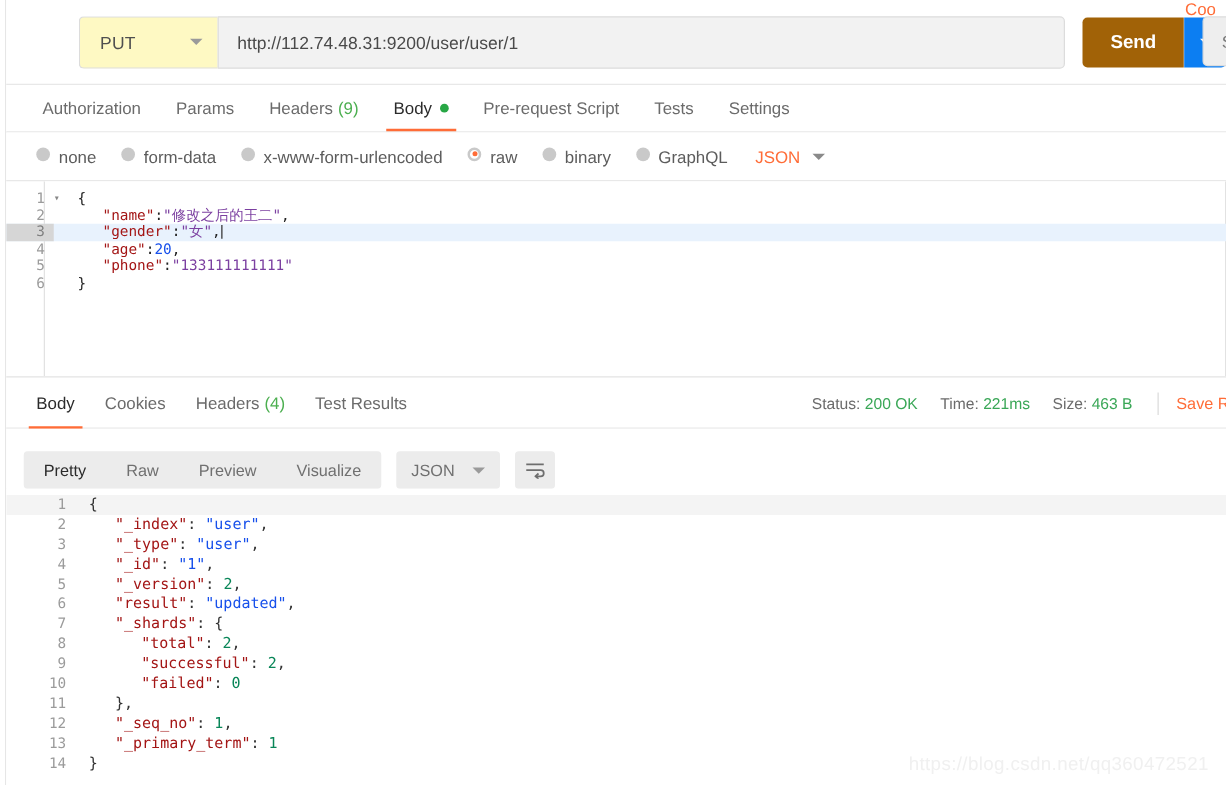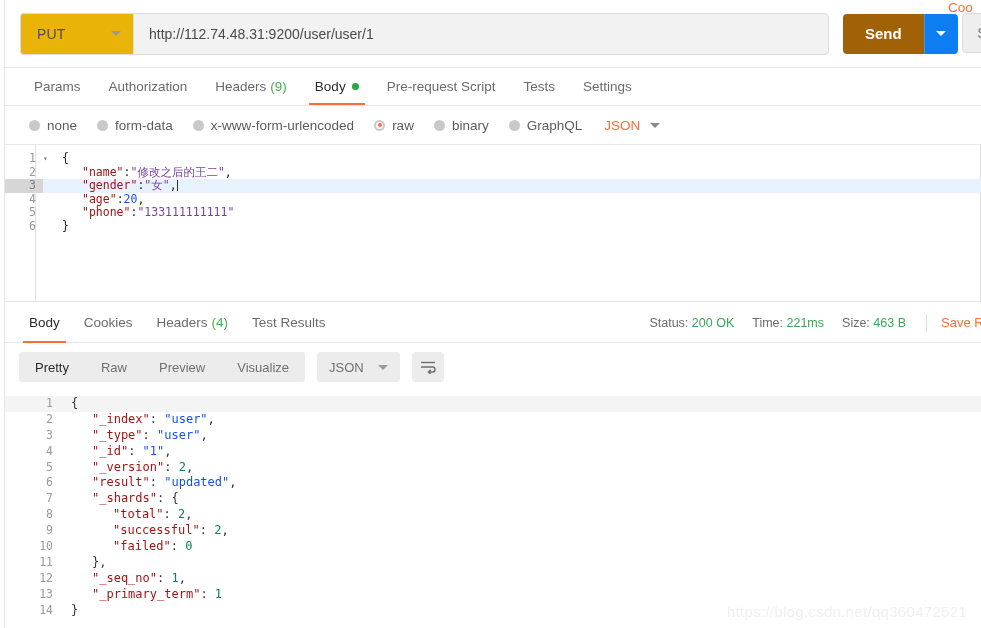--- a/index.html
+++ b/index.html
@@ -30,29 +30,30 @@
     position: absolute; left: 5px; top: 0;
     width: 976px; height: 68px;
     background: #ffffff;
     border-bottom: 1px solid #e8e8e8;
     box-sizing: border-box;
     display: flex; align-items: center;
     padding-left: 15px;
   }
   .method-select {
     width: 113px; height: 42px;
-    background: #eab308;
+    background: #fef9c3;
     border: 1px solid #dcdcdc;
     border-right: none;
     border-radius: 4px 0 0 4px;
     display: flex; align-items: center; justify-content: space-between;
     padding: 0 12px 0 16px;
     box-sizing: border-box;
     font-size: 14px; color: #555;
     cursor: pointer;
+    margin-left: 43px;
   }
   .method-label { font-size: 14px; color: #4f4f4f; letter-spacing: .2px; }
   .caret {
     width: 0; height: 0;
     border-left: 5px solid transparent;
     border-right: 5px solid transparent;
     border-top: 5px solid #9a9a9a;
   }
   .url-input {
     width: 696px; height: 42px;
@@ -154,21 +155,21 @@
   
   .body-type-row {
     position: absolute; left: 5px; top: 106px;
     width: 976px; height: 38px;
     background: #ffffff;
     display: flex; align-items: center;
     padding-left: 24px;
     box-sizing: border-box;
   }
   .radio-opt {
-    display: flex; align-items: center;
+    display: flex; 
     margin-right: 20px;
     font-size: 13.5px; color: #5c5c5c;
     cursor: pointer;
     white-space: nowrap;
   }
   .radio-dot {
     width: 11px; height: 11px;
     border-radius: 50%;
     background: #c9c9c9;
     margin-right: 7px;
@@ -302,21 +303,21 @@
     cursor: pointer;
     overflow: hidden;
     width: 40px;
   }
 
   
   .resp-toolbar {
     position: absolute; left: 5px; top: 343px;
     width: 976px; height: 48px;
     background: #ffffff;
-    display: flex; align-items: center;
+    display: flex; align-items: flex-end;
     padding-left: 14px;
     box-sizing: border-box;
   }
   .seg-group {
     display: flex; align-items: center;
     background: #ececec;
     border-radius: 3px;
     height: 30px;
   }
   .seg {
@@ -391,24 +392,24 @@
         <span class="send-caret"></span>
       </button>
     </div>
   </div>
   <div class="save-btn-cut">
     <span>S</span>
   </div>
 
   <div class="req-tabs" id="req-tabs">
       <div class="req-tab">
+        <span>Authorization</span>
+      </div>
+      <div class="req-tab">
         <span>Params</span>
-      </div>
-      <div class="req-tab">
-        <span>Authorization</span>
       </div>
       <div class="req-tab">
         <span>Headers</span>
         <span class="tab-count">(9)</span>
       </div>
       <div class="req-tab active">
         <span>Body</span>
         <span class="tab-dot"></span>
       </div>
       <div class="req-tab">

